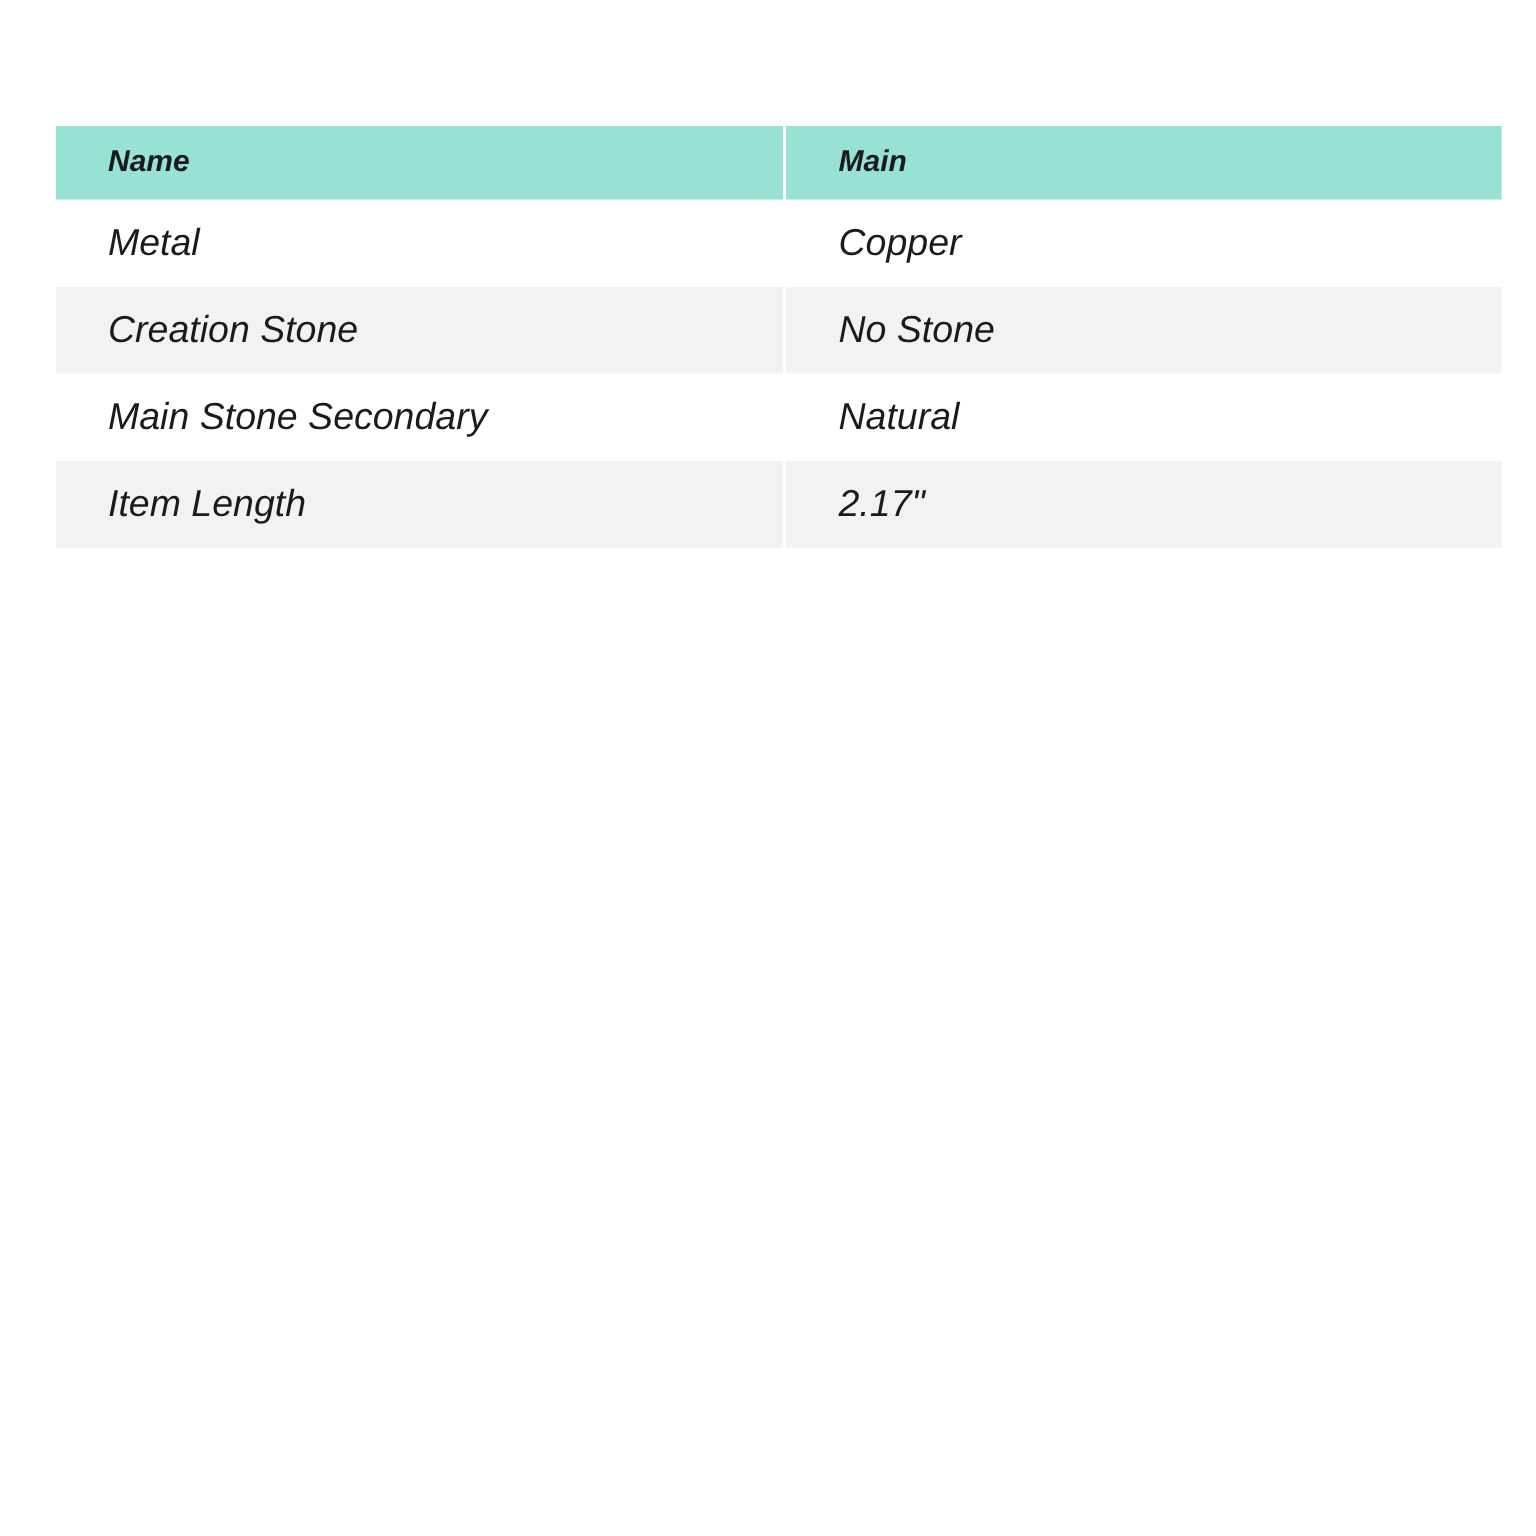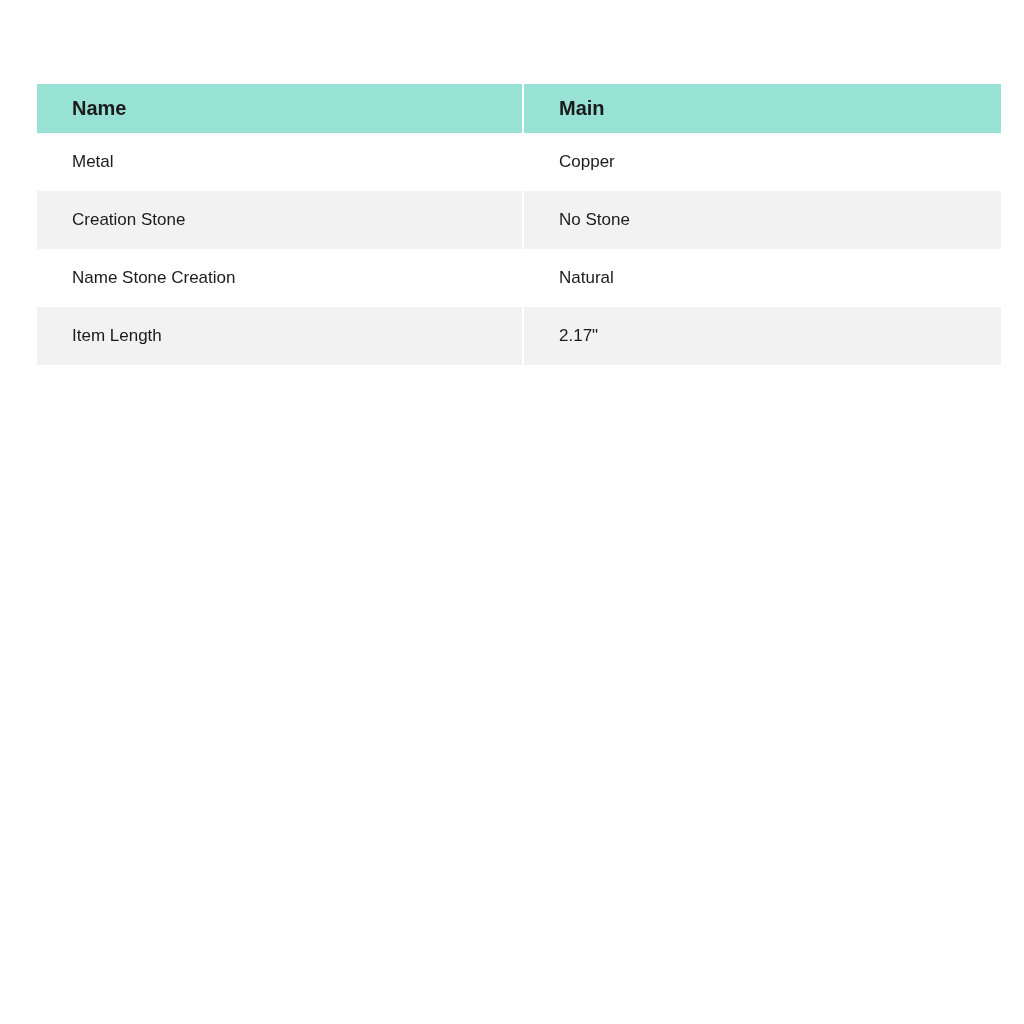--- a/index.html
+++ b/index.html
@@ -8,20 +8,21 @@
     padding: 0;
     background: #ffffff;
     font-family: "Liberation Sans", "DejaVu Sans", sans-serif;
   }
   .page {
     position: relative;
     width: 1024px;
     height: 1024px;
     background: #ffffff;
     overflow: hidden;
+    font-style: italic;
   }
   table.spec-table {
     position: absolute;
     left: 37px;
     top: 84px;
     width: 964px;
     border-collapse: collapse;
     table-layout: fixed;
   }
   .spec-table th, .spec-table td {
@@ -33,21 +34,21 @@
     overflow: hidden;
   }
   .spec-table th {
     background: #98e1d5;
     height: 49px;
     font-size: 20px;
     font-weight: 600;
   }
   .spec-table td {
     height: 58px;
-    font-size: 17px;
+    font-size: 25px;
     font-weight: 400;
   }
   .spec-table th:first-child,
   .spec-table td:first-child {
     width: 486px;
   }
   
   .spec-table th + th,
   .spec-table td + td {
     border-left: 2px solid #ffffff;
@@ -73,21 +74,21 @@
     <tbody>
       <tr>
         <td>Metal</td>
         <td>Copper</td>
       </tr>
       <tr>
         <td>Creation Stone</td>
         <td>No Stone</td>
       </tr>
       <tr>
-        <td>Name Stone Creation</td>
+        <td>Main Stone Secondary</td>
         <td>Natural</td>
       </tr>
       <tr>
         <td>Item Length</td>
         <td>2.17"</td>
       </tr>
     </tbody>
   </table>
 </div>
 

